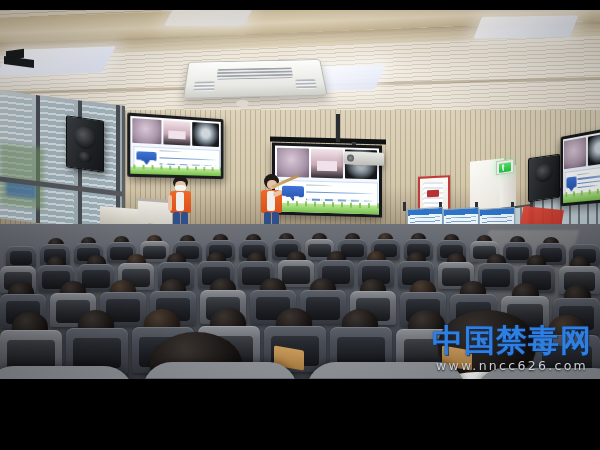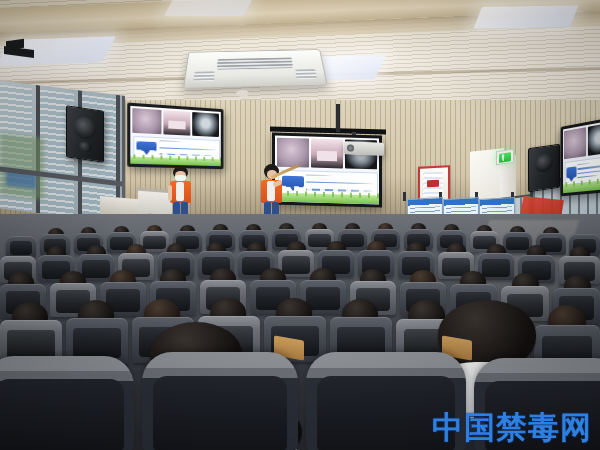--- a/index.html
+++ b/index.html
@@ -5,23 +5,24 @@
 <style>
   html, body {
     margin: 0;
     padding: 0;
     background: #000;
     font-family: "Liberation Sans", sans-serif;
   }
   #scene {
     position: relative;
     width: 600px;
-    height: 450px;
+    height: 369px;
     overflow: hidden;
     background: #2a2c33;
+    margin-top: 10px;
   }
   .abs { position: absolute; }
 
   
   #ceiling {
     left: 0; top: 0; width: 600px; height: 108px;
     background:
       linear-gradient(180deg, #d8cdb6 0%, #e7ded0 22%, #efe9df 55%, #e6ded1 100%);
   }
   #ceiling-slats {
@@ -751,15 +752,16 @@
       <div class="fg-seat" style="left: 142px; top: 352px; width: 156px; height: 100px;"></div>
       <div class="desk-wood" style="left: 442px; top: 338px; width: 30px; height: 20px; transform: skewY(10deg);"></div>
       <div class="fg-seat" style="left: 306px; top: 352px; width: 160px; height: 100px;"></div>
       <div class="fg-seat" style="left: 474px; top: 358px; width: 150px; height: 94px;"></div>
     </div>
 
   <div class="abs" id="vignette"></div>
 
   <div class="abs" id="watermark">
     <div id="wm-cn">中国禁毒网</div>
+    <div id="wm-url">www.nncc626.com</div>
   </div>
 
 </div>
 
 </body></html>

